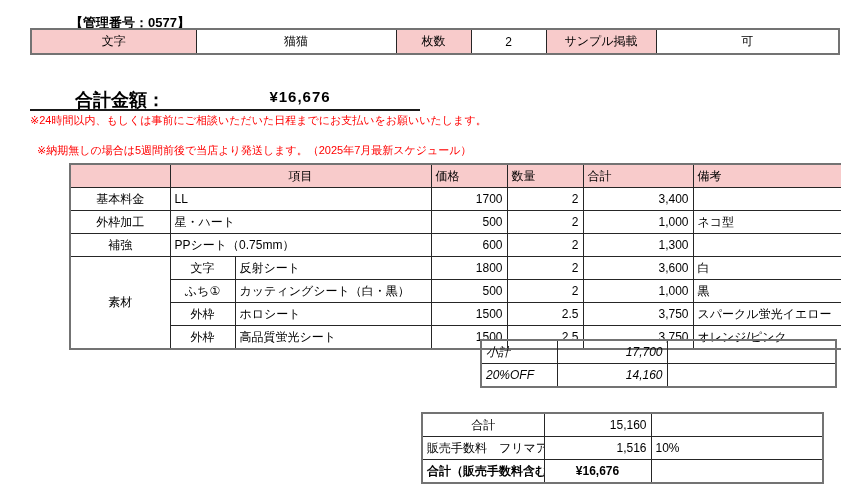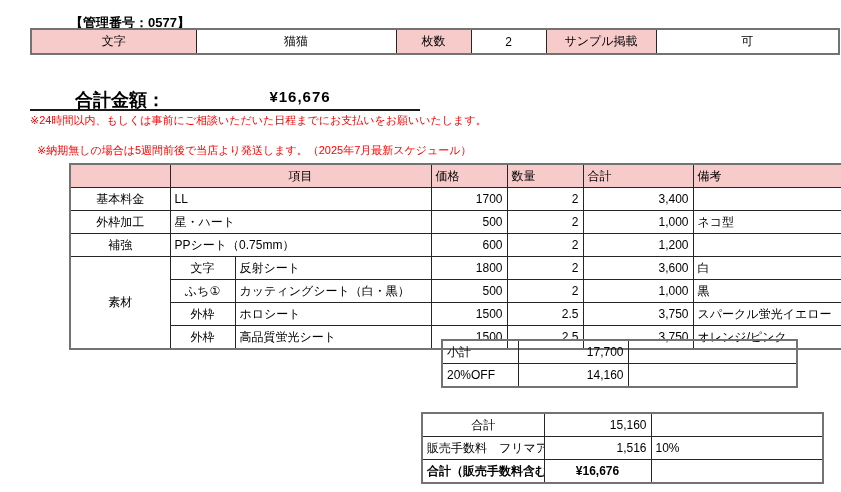--- a/index.html
+++ b/index.html
@@ -99,21 +99,21 @@
         <td class="rt">500</td>
         <td class="rt">2</td>
         <td class="rt">1,000</td>
         <td class="lt">ネコ型</td>
       </tr>
       <tr>
         <td class="ctr">補強</td>
         <td class="lt" colspan="2">PPシート（0.75mm）</td>
         <td class="rt">600</td>
         <td class="rt">2</td>
-        <td class="rt">1,200</td>
+        <td class="rt">1,300</td>
         <td class="lt"></td>
       </tr>
       <tr>
         <td class="ctr" rowspan="4">素材</td>
         <td class="ctr">文字</td>
         <td class="lt">反射シート</td>
         <td class="rt">1800</td>
         <td class="rt">2</td>
         <td class="rt">3,600</td>
         <td class="lt">白</td>
@@ -139,21 +139,21 @@
         <td class="lt">高品質蛍光シート</td>
         <td class="rt">1500</td>
         <td class="rt">2.5</td>
         <td class="rt">3,750</td>
         <td class="lt">オレンジ/ピンク</td>
       </tr>
     </tbody>
       </table>
   </div>
 
-  <div class="abs" style="left:441px; top:339px;">
+  <div class="abs" style="left:480px; top:339px;font-style:italic;">
     <table class="t-outer" style="width:355px;">
       <colgroup>
           <col style="width:76px">
           <col style="width:110px">
           <col style="width:169px">
         </colgroup>
       <tbody>
           <tr>
         <td class="lt">小計</td>
         <td class="rt">17,700</td>

